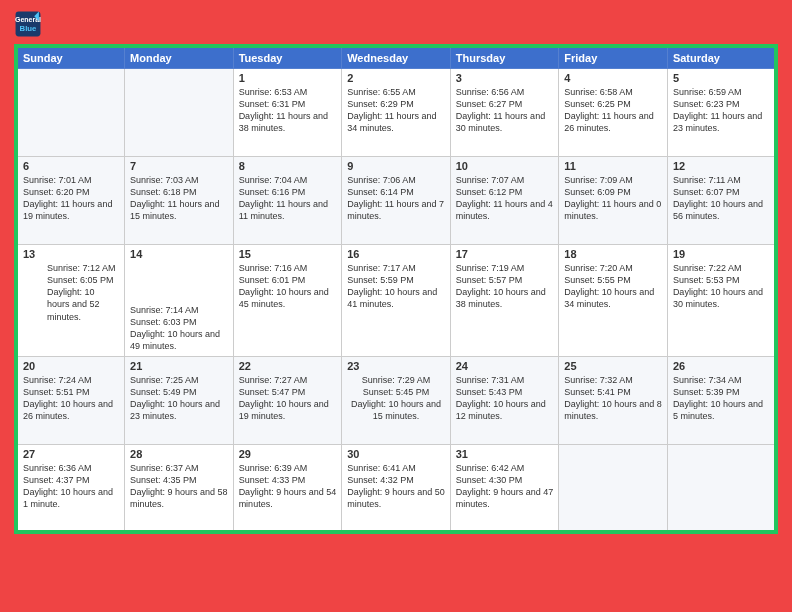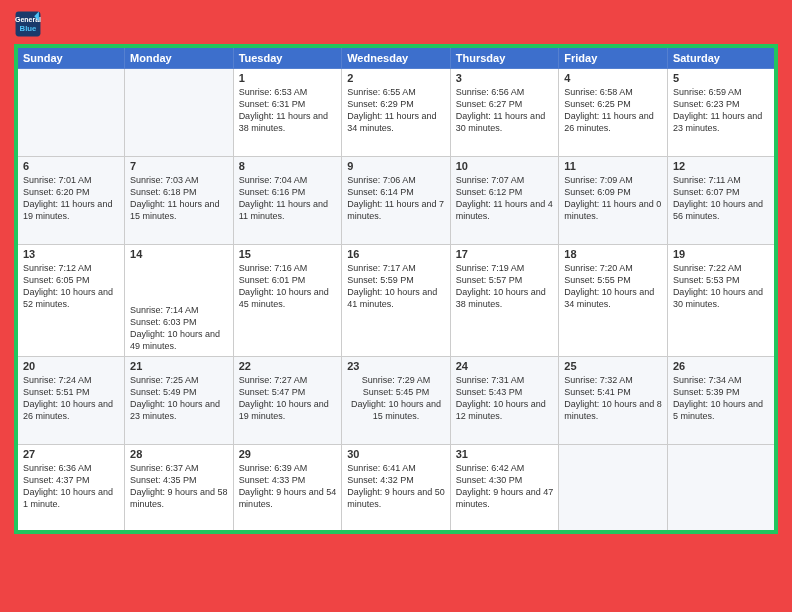--- a/index.html
+++ b/index.html
@@ -196,21 +196,21 @@
           <td>
             <span class="cell-day">12</span>
             <div class="cell-info" style="white-space: pre-line;">Sunrise: 7:11 AM
 Sunset: 6:07 PM
 Daylight: 10 hours and 56 minutes.</div>
           </td>
         </tr>
         <tr>
           <td>
             <span class="cell-day">13</span>
-            <div class="cell-info" style="white-space: pre-line;">Sunrise: 7:12 AM
+            <div class="cell-info" style="white-space: pre-line; margin-left: 24px;">Sunrise: 7:12 AM
 Sunset: 6:05 PM
 Daylight: 10 hours and 52 minutes.</div>
           </td>
           <td>
             <span class="cell-day">14</span>
             <div class="cell-info" style="white-space: pre-line; margin-top: 44px;">Sunrise: 7:14 AM
 Sunset: 6:03 PM
 Daylight: 10 hours and 49 minutes.</div>
           </td>
           <td>

